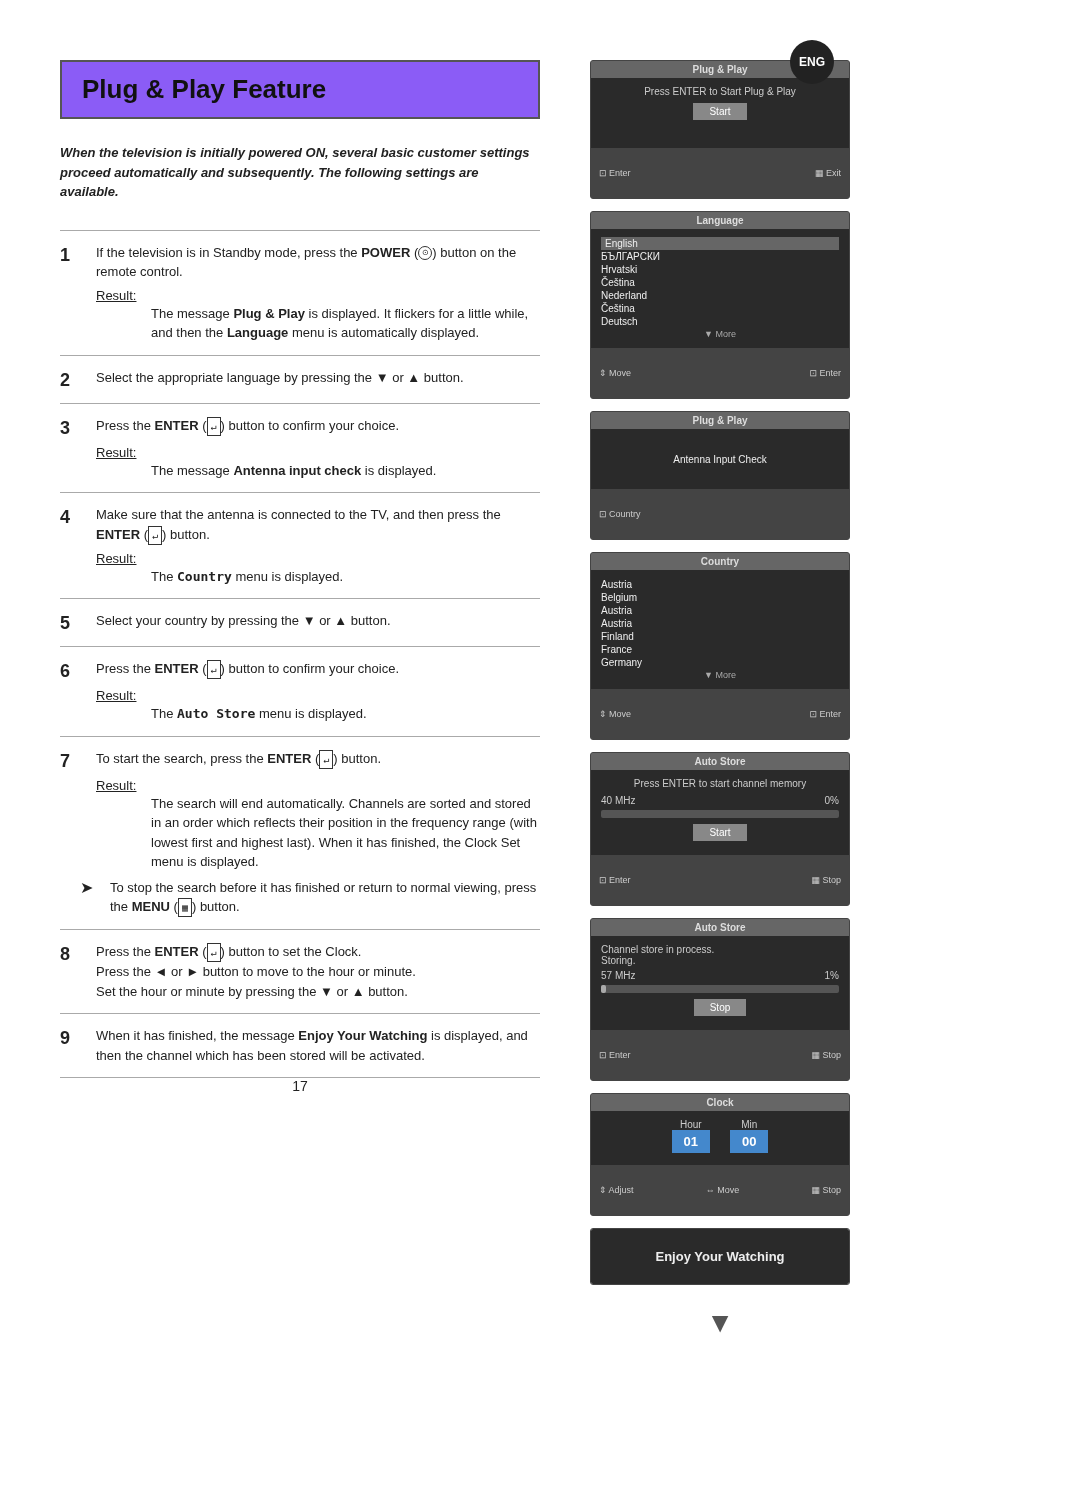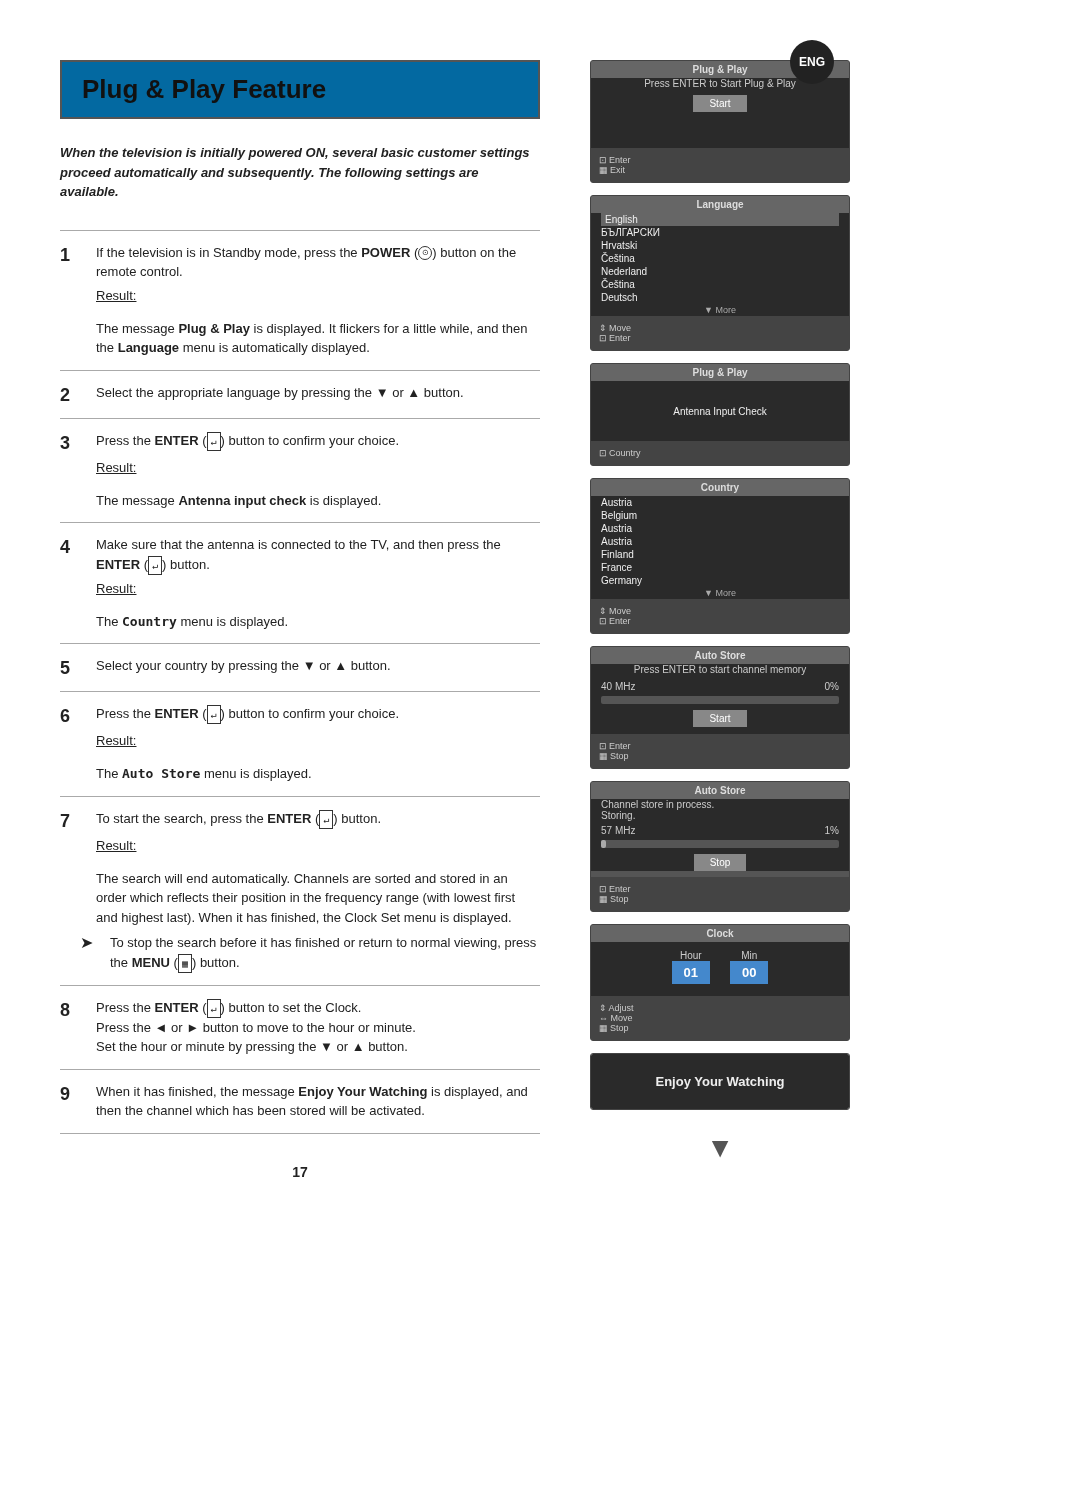--- a/index.html
+++ b/index.html
@@ -54,21 +54,21 @@
       color: white;
       font-weight: bold;
       font-size: 12px;
     }
 
     
     .page-title-box {
       border: 2px solid #555;
       padding: 12px 20px;
       margin-bottom: 24px;
-      background: #0369a1;
+      background: #8b5cf6;
     }
 
     .page-title {
       font-size: 26px;
       font-weight: bold;
       color: #111;
     }
 
     
     .intro-text {
@@ -109,21 +109,21 @@
       line-height: 1.5;
       flex: 1;
     }
 
     .step-text b {
       font-weight: bold;
     }
 
     .result-row {
       display: flex;
-      flex-direction: column;
+      flex-direction: row;
       padding-left: 36px;
       margin-top: 6px;
     }
 
     .result-label {
       font-size: 13px;
       text-decoration: underline;
       min-width: 55px;
       font-style: normal;
     }
@@ -159,23 +159,22 @@
     }
 
     .note-text {
       font-size: 13px;
       line-height: 1.5;
     }
 
     
     .page-number {
       text-align: center;
-      margin-top: 30px;
       font-size: 14px;
-      font-weight: bold;
+      font-weight: normal;
     }
 
     
     .screen-box {
       background: #555;
       border: 1px solid #444;
       border-radius: 3px;
       overflow: hidden;
       margin-bottom: 4px;
     }
@@ -185,45 +184,44 @@
       color: #ddd;
       font-size: 10px;
       text-align: center;
       padding: 3px 0;
       font-weight: bold;
     }
 
     .screen-body {
       background: #2a2a2a;
       color: #eee;
-      padding: 0 10px;
+      padding: 8px 10px;
       font-size: 10px;
       min-height: 70px;
     }
     .screen-body .prompt { font-size: 10px; color: #ccc; margin-bottom: 6px; text-align: center;}
 
     .start-btn {
       background: #888;
       color: white;
       border: none;
       padding: 3px 16px;
       font-size: 10px;
       display: block;
       margin: 6px auto;
       cursor: pointer;
     }
 
     .screen-footer {
       background: #444;
       color: #ccc;
       font-size: 9px;
-      padding: 7px 8px;
+      padding: 20px 8px;
       display: flex;
       justify-content: space-between;
-      flex-direction: column;
     }
 
     
     .lang-list {
       list-style: none;
       font-size: 10px;
       color: #eee;
     }
 
     .lang-list li {

